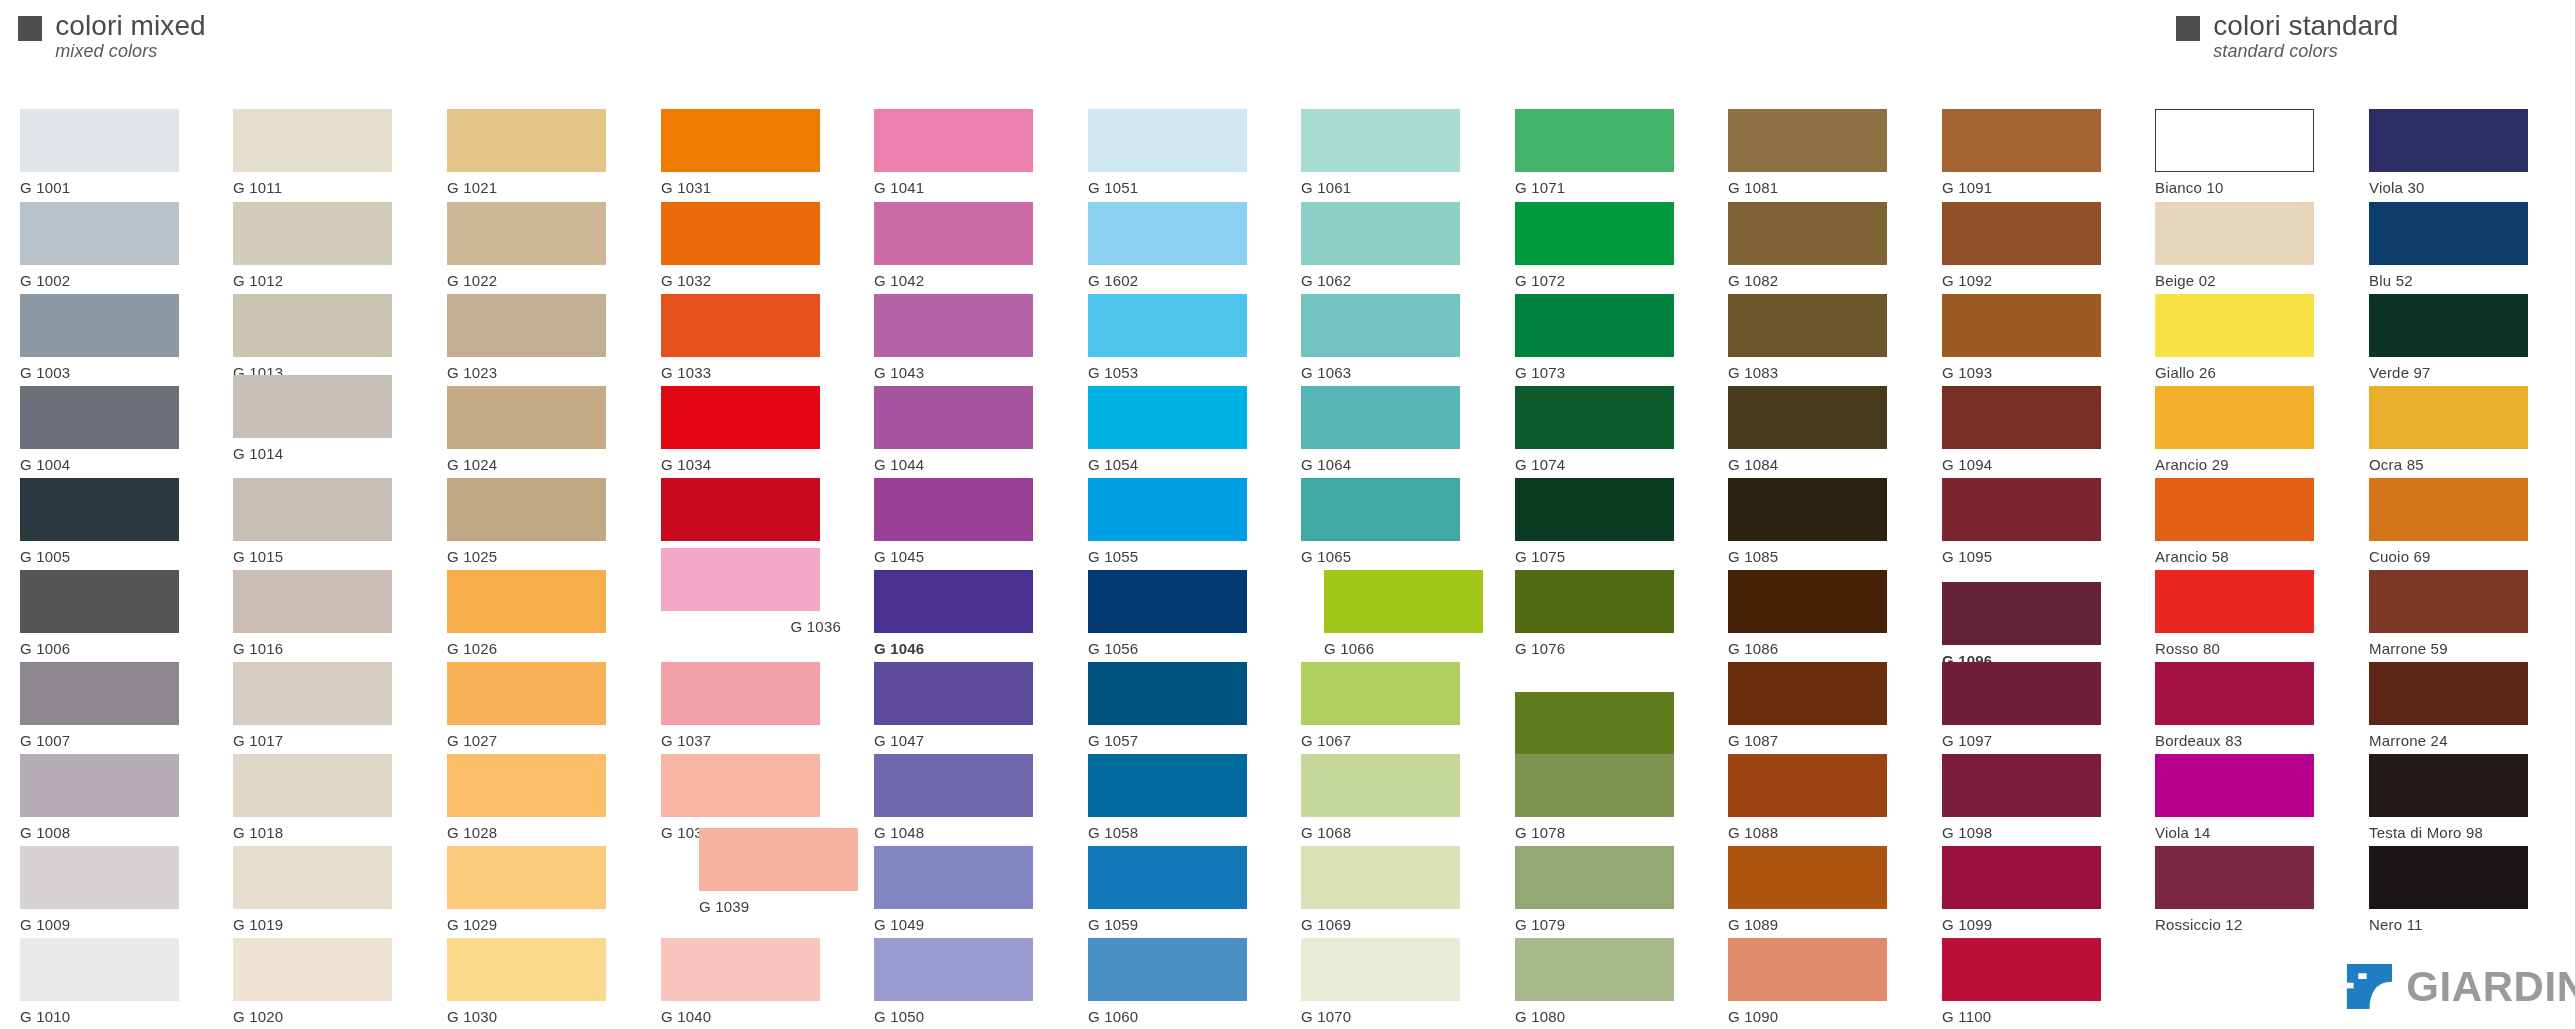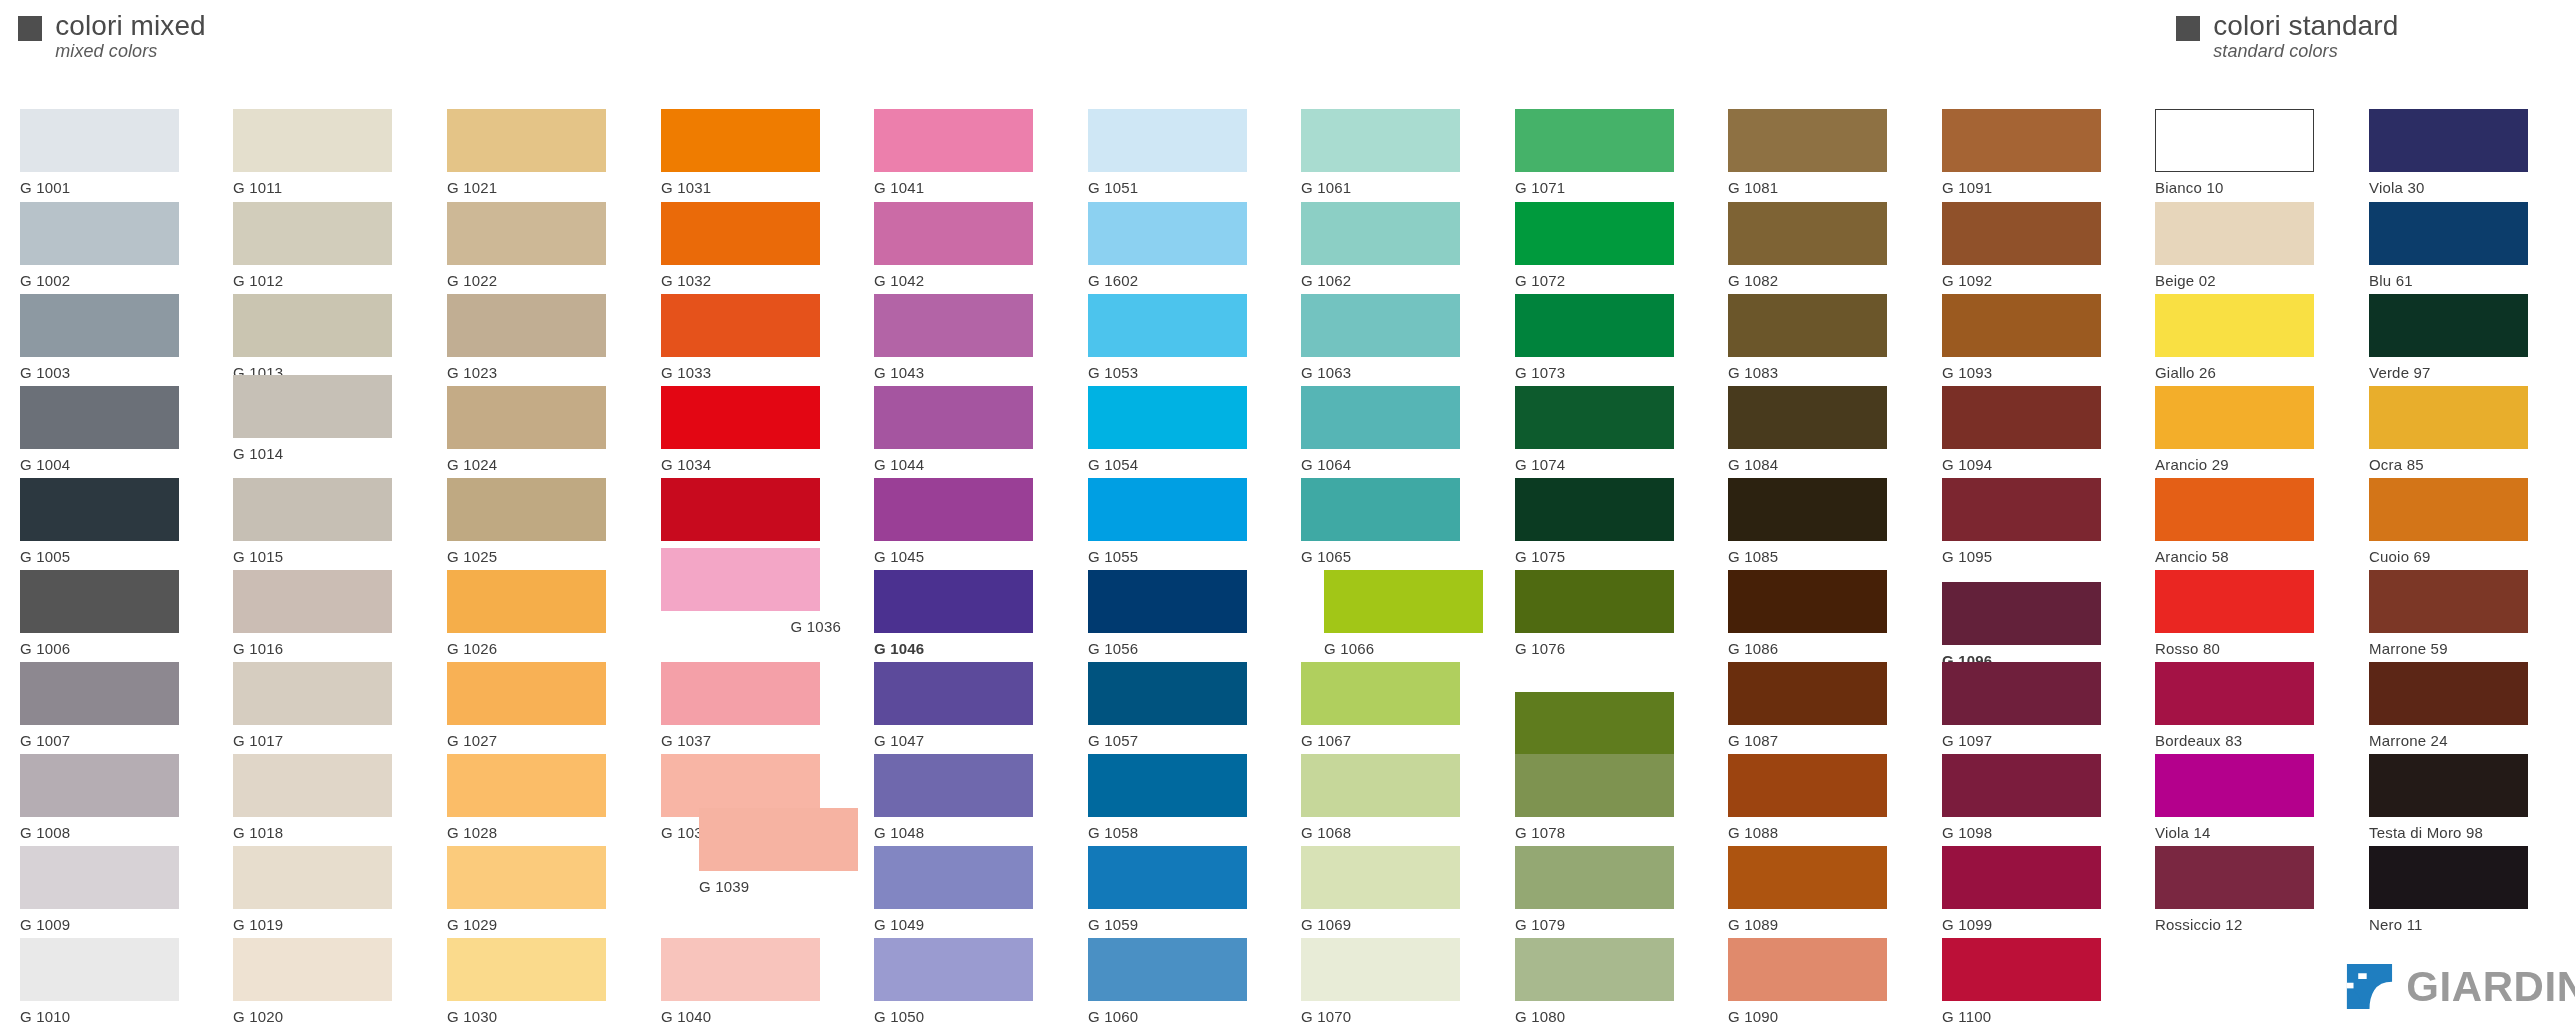--- a/index.html
+++ b/index.html
@@ -226,21 +226,21 @@
           <div class="lbl">G 1036</div>
         </div>
         <div class="cell" style="top: 662px;">
           <div class="sw" style="background: rgb(244, 160, 168); width: 159px; height: 63px;"></div>
           <div class="lbl">G 1037</div>
         </div>
         <div class="cell" style="top: 754px;">
           <div class="sw" style="background: rgb(248, 181, 165); width: 159px; height: 63px;"></div>
           <div class="lbl">G 1038</div>
         </div>
-        <div class="cell" style="top: 808px; padding-left: 38px;">
+        <div class="cell" style="top: 828px; padding-left: 38px;">
           <div class="sw" style="background: rgb(246, 179, 162); width: 159px; height: 63px;"></div>
           <div class="lbl">G 1039</div>
         </div>
         <div class="cell" style="top: 938px;">
           <div class="sw" style="background: rgb(248, 196, 188); width: 159px; height: 63px;"></div>
           <div class="lbl">G 1040</div>
         </div>
       </div>
       <div class="col" style="left: 874px;">
         <div class="cell" style="top: 109px;">
@@ -532,21 +532,21 @@
           <div class="lbl">Rossiccio 12</div>
         </div>
       </div>
       <div class="col" style="left: 2369px;">
         <div class="cell" style="top: 109px;">
           <div class="sw" style="background: rgb(44, 45, 100); width: 159px; height: 63px;"></div>
           <div class="lbl">Viola 30</div>
         </div>
         <div class="cell" style="top: 202px;">
           <div class="sw" style="background: rgb(12, 61, 107); width: 159px; height: 63px;"></div>
-          <div class="lbl">Blu 61</div>
+          <div class="lbl">Blu 52</div>
         </div>
         <div class="cell" style="top: 294px;">
           <div class="sw" style="background: rgb(12, 51, 36); width: 159px; height: 63px;"></div>
           <div class="lbl">Verde 97</div>
         </div>
         <div class="cell" style="top: 386px;">
           <div class="sw" style="background: rgb(232, 174, 44); width: 159px; height: 63px;"></div>
           <div class="lbl">Ocra 85</div>
         </div>
         <div class="cell" style="top: 478px;">

